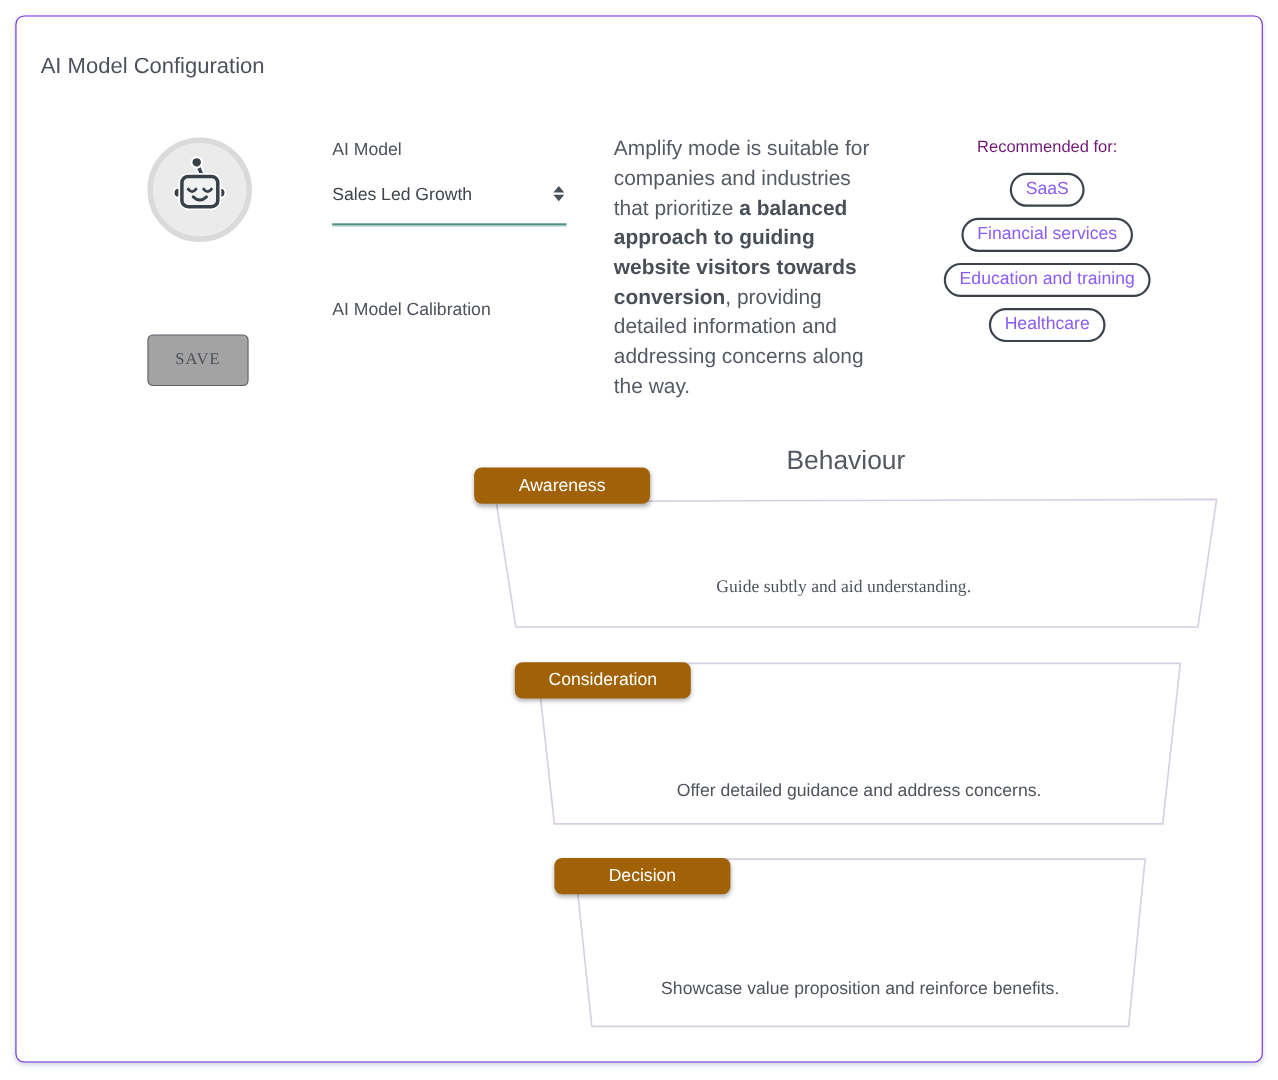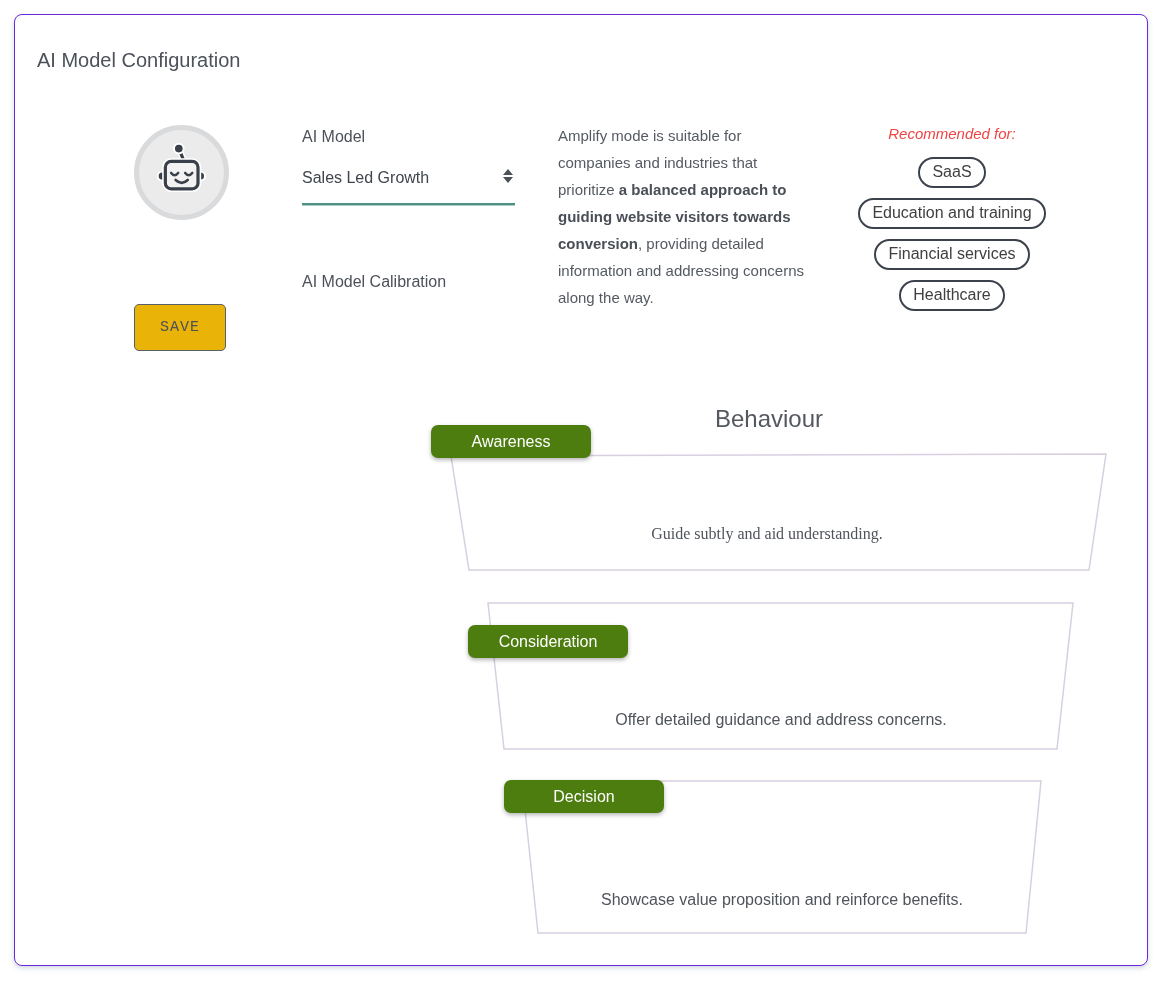--- a/index.html
+++ b/index.html
@@ -30,24 +30,24 @@
     border-radius: 50%;
     background: #ebebec;
     border: 5px solid #d9dadc;
     display: flex; align-items: center; justify-content: center;
   }
   .avatar svg { width: 64px; height: 64px; }
   
   .save-btn {
     position: absolute; left: 119px; top: 289px;
     width: 92px; height: 47px;
-    background: #eab308;
+    background: #a3a3a3;
     border: 1px solid #5a6068;
     border-radius: 5px;
-    font-family: Liberation Mono, monospace;
+    font-family: Liberation Serif, serif;
     font-size: 15px; letter-spacing: 1px;
     color: #4c515a;
     cursor: pointer;
   }
   
   .field-label { position: absolute; left: 287px; font-size: 16px; color: #4c515a; }
   .label-model { top: 113px; }
   .label-calibration { top: 258px; }
   .select {
     position: absolute; left: 287px; width: 213px; height: 36px;
@@ -64,52 +64,52 @@
     border-bottom: 6px solid #4a5058;
   }
   .arrows .down {
     width: 0; height: 0;
     border-left: 5px solid transparent; border-right: 5px solid transparent;
     border-top: 6px solid #4a5058;
   }
   
   .description {
     position: absolute; left: 543px; top: 107px; width: 252px;
-    font-size: 15px; line-height: 27px; color: #555a62;
+    font-size: 19px; line-height: 27px; color: #555a62;
   }
   .description b { font-weight: 700; color: #4a4f57; }
   
   .recommended {
     position: absolute; left: 817px; top: 110px; width: 240px;
     display: flex; flex-direction: column; align-items: center;
   }
-  .recommended-label { font-size: 15px; color: #ef4444; margin-bottom: 15px; font-style: italic; }
+  .recommended-label { font-size: 15px; color: #701a75; margin-bottom: 15px; }
   .pill-list { display: flex; flex-direction: column; align-items: center; gap: 10px; }
   .pill {
     border: 2px solid #3b424c; border-radius: 999px;
     padding: 4px 12px 5px 12px;
-    font-size: 16px; color: #404040;
+    font-size: 16px; color: #8b5cf6;
     background: #ffffff;
     white-space: nowrap;
   }
   
   .behaviour-title {
     position: absolute; left: 454px; top: 390px; width: 600px;
     text-align: center; font-size: 24px; color: #54585f;
   }
   .funnel-svg { position: absolute; left: 420px; top: 430px; }
   .stage-badge {
     position: absolute; width: 160px; height: 33px;
-    background: #4d7c0f; border-radius: 7px;
+    background: #a16207; border-radius: 7px;
     box-shadow: 0 2px 4px rgba(0,0,0,0.3);
     display: flex; align-items: center; justify-content: center;
     color: #ffffff; font-size: 16px;
   }
   .badge-awareness     { left: 416px; top: 410px; }
-  .badge-consideration { left: 453px; top: 610px; }
+  .badge-consideration { left: 453px; top: 587px; }
   .badge-decision      { left: 489px; top: 765px; }
   .stage-text {
     position: absolute; width: 600px; text-align: center;
     font-size: 16px; color: #4f545b;
   }
   .text-awareness     { left: 452px; top: 510px; font-family: Liberation Serif, serif; }
   .text-consideration { left: 466px; top: 696px; }
   .text-decision      { left: 467px; top: 876px; }
 </style>
 </head>
@@ -153,22 +153,22 @@
   </div>
 
   <div class="field-label label-calibration">AI Model Calibration</div>
 
   <p class="description"><span>Amplify mode is suitable for companies and industries that prioritize </span><b>a balanced approach to guiding website visitors towards conversion</b><span>, providing detailed information and addressing concerns along the way.</span></p>
 
   <div class="recommended">
     <div class="recommended-label">Recommended for:</div>
     <div class="pill-list">
       <span class="pill">SaaS</span>
+      <span class="pill">Financial services</span>
       <span class="pill">Education and training</span>
-      <span class="pill">Financial services</span>
       <span class="pill">Healthcare</span>
     </div>
   </div>
 
   <div class="behaviour-title">Behaviour</div>
 
   <svg class="funnel-svg" width="700" height="510" viewBox="434 444 700 510">
     <polygon points="450,455 1105,453 1088,569 468,569" fill="#ffffff" stroke="#d8cfe0" stroke-width="1.5"></polygon>
     <polygon points="487,602 1072,602 1056,748 503,748" fill="#ffffff" stroke="#d8cfe0" stroke-width="1.5"></polygon>
     <polygon points="521,780 1040,780 1025,932 537,932" fill="#ffffff" stroke="#d8cfe0" stroke-width="1.5"></polygon>

